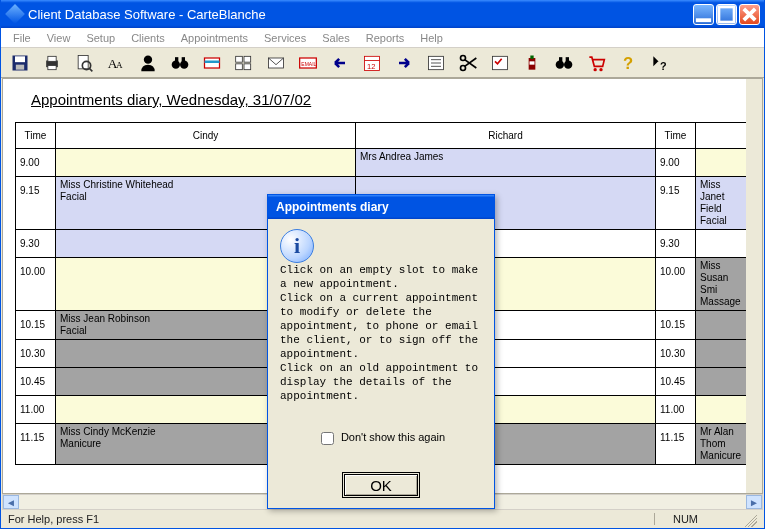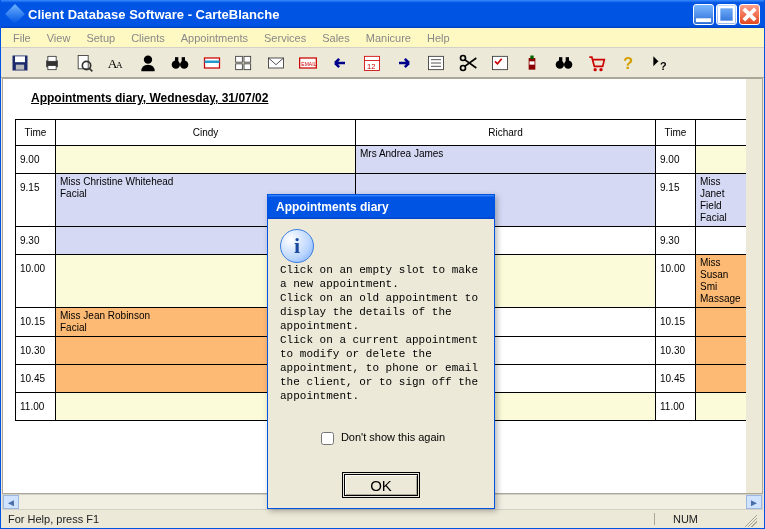--- a/index.html
+++ b/index.html
@@ -18,21 +18,21 @@
     border-top: none;
     position: relative;
   }
   .titlebar {
     height: 28px;
     background: linear-gradient(to bottom, #3b8cff 0%, #0054e3 10%, #0054e3 90%, #0041c7 100%);
     display: flex;
     align-items: center;
     padding: 0 4px 0 6px;
     color: #fff;
-    font-weight: bold;
+    font-weight: normal;
     font-size: 13px;
   }
   .titlebar .app-icon {
     width: 16px; height: 16px; margin-right: 5px;
     background: #fff;
     transform: rotate(45deg);
     border: 1px solid #0054e3;
   }
   .titlebar .app-icon-inner {
     display:block; width:100%; height:100%;
@@ -47,21 +47,21 @@
     display: flex; align-items:center; justify-content:center;
     font-family: Arial;
     font-weight: bold;
     font-size: 12px;
     cursor: default;
   }
   .winbtn.min, .winbtn.max { background: linear-gradient(to bottom,#7ab7ff,#2b6dd8); }
   .winbtn.close { background: linear-gradient(to bottom,#ff9f8c,#e3481d); }
   .menubar {
     height: 20px;
-    background: #fef9c3;
+    background: #ffffff;
     display: flex;
     align-items: center;
     padding: 0 4px;
     color: #888;
     font-size: 11px;
     border-bottom: 1px solid #d4d0c8;
   }
   .menubar span { padding: 2px 8px; }
   .toolbar {
     height: 30px;
@@ -82,22 +82,21 @@
   .content {
     position: absolute;
     top: 78px; left: 1px; right: 1px; bottom: 34px;
     background: #fff;
     overflow: hidden;
     border: 1px solid #aca899;
   }
   .diary-header {
     padding: 12px 12px 6px 28px;
     text-decoration: underline;
-    font-size: 12px;
-    font-weight: bold;
+    font-size: 15px;
   }
   .grid {
     margin: 8px 12px 0 12px;
     border-collapse: collapse;
     width: 732px;
     table-layout: fixed;
   }
   .grid th, .grid td {
     border: 1px solid #000;
     padding: 0;
@@ -115,21 +114,21 @@
   .col-time { width: 40px; }
   .col-staff { width: 300px; }
   .col-time2 { width: 40px; }
   .col-staff3 { width: 56px; }
   .slot { height: 28px; }
   .slot .tval { padding: 8px 4px; display:block;}
   .apt { padding: 2px 4px; line-height: 12px; height: 100%; }
   .apt-sub { display:block; }
   .bg-cream { background: #fbfbd9; }
   .bg-blue { background: #d5d9f4; }
-  .bg-pink { background: #fdba74; }
+  .bg-pink { background: #a3a3a3; }
   .bg-white { background: #fff; }
   .scrollbar-v {
     position: absolute; top: 0; right: 0; bottom: 0; width: 16px;
     background: #ece9d8;
   }
   .scrollbar-h {
     position: absolute;
     left: 1px; right: 1px; bottom: 18px;
     height: 16px;
     background: #f1efe2;
@@ -239,21 +238,21 @@
   </div>
 
   <div class="menubar">
     <span>File</span>
     <span>View</span>
     <span>Setup</span>
     <span>Clients</span>
     <span>Appointments</span>
     <span>Services</span>
     <span>Sales</span>
-    <span>Manicure</span>
+    <span>Reports</span>
     <span>Help</span>
   </div>
 
   <div class="toolbar">
     <div class="tbtn">
         <svg viewBox="0 0 24 24">
           <rect x="3" y="3" width="18" height="18" fill="#1a2a6c"></rect>
           <rect x="6" y="4" width="12" height="7" fill="#fff"></rect>
           <rect x="7" y="14" width="10" height="6" fill="#bbb"></rect>
         </svg>
@@ -579,20 +578,37 @@
             </td>
             <td class="">
               <span class="tval">11.00</span>
             </td>
             <td class="bg-cream">
               <div class="apt">
                 <span class="apt-sub"></span>
               </div>
             </td>
           </tr>
+          <tr class="slot">
+            <td class="">
+              <span class="tval">11.15</span>
+            </td>
+            <td class="bg-pink">
+              <div class="apt">Miss Cindy McKenzie<span class="apt-sub">Manicure</span></div>
+            </td>
+            <td class="bg-pink">
+              <div class="apt">Miss Susan Hobbs<span class="apt-sub">Massage</span></div>
+            </td>
+            <td class="">
+              <span class="tval">11.15</span>
+            </td>
+            <td class="bg-pink">
+              <div class="apt">Mr Alan Thom<span class="apt-sub">Manicure</span></div>
+            </td>
+          </tr>
         </tbody>
     </table>
     <div class="scrollbar-v"></div>
   </div>
 
   <div class="scrollbar-h">
     <div class="sb-arrow">◄</div>
     <div class="sb-arrow">►</div>
   </div>
 
@@ -604,22 +620,22 @@
     <span class="grip"></span>
   </div>
 
   <div class="dialog">
     <div class="dtitle">Appointments diary</div>
     <div class="dbody">
       <div class="info-row">
         <div class="info-icon">i</div>
       </div>
       <p>Click on an empty slot to make a new appointment.</p>
+      <p>Click on a current appointment to modify or delete the appointment, to phone or email the client, or to sign off the appointment.</p>
       <p>Click on an old appointment to display the details of the appointment.</p>
-      <p>Click on a current appointment to modify or delete the appointment, to phone or email the client, or to sign off the appointment.</p>
       <div class="chk">
         <input type="checkbox" style="">
         <span>Don't show this again</span>
       </div>
       <div class="btnrow">
         <button>OK</button>
       </div>
     </div>
   </div>
 

